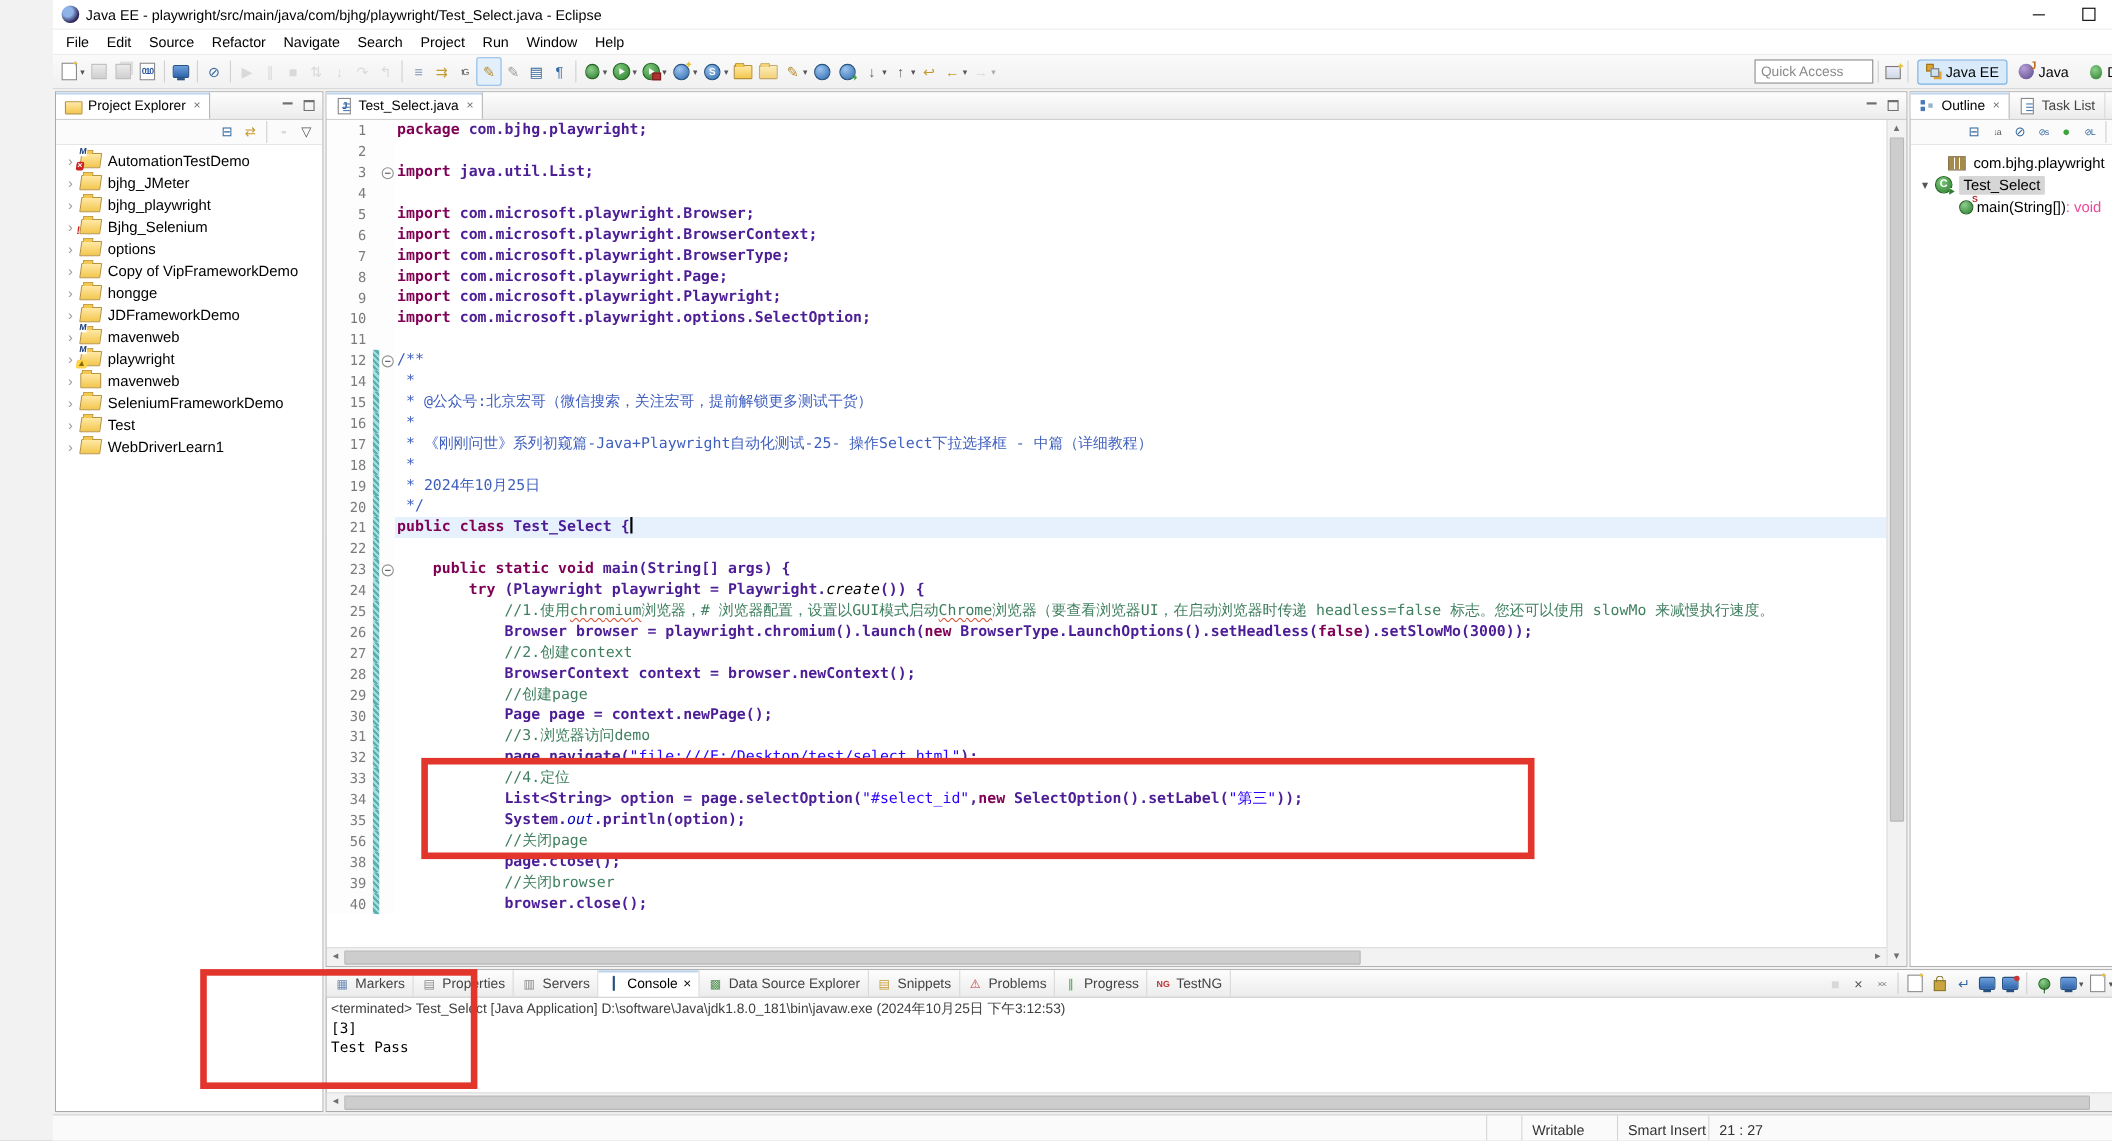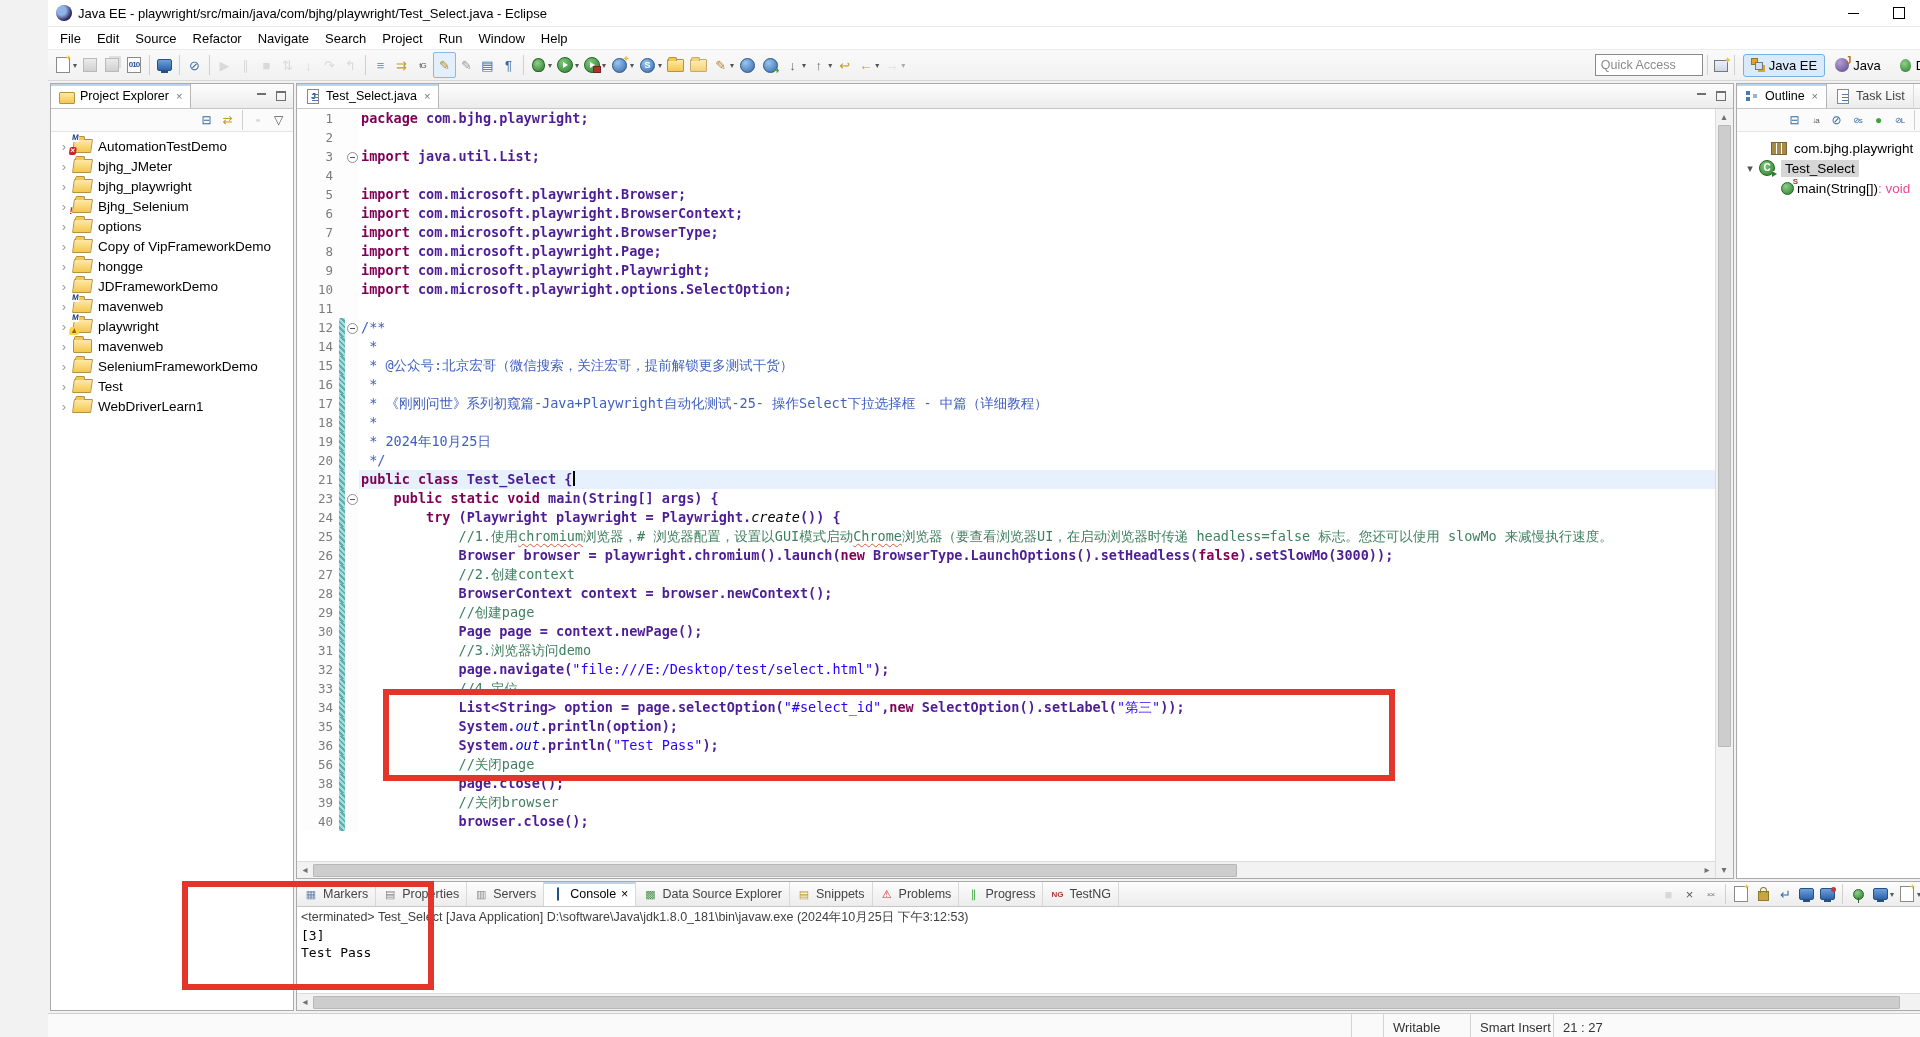--- a/index.html
+++ b/index.html
@@ -617,20 +617,26 @@
                     <span class="lfold"></span>
                     <span class="lcode"><span class="t-d"> */</span></span>
                   </div>
                   <div class="eline hl">
                     <span class="lnum">21</span>
                     <span class="ldiff on"></span>
                     <span class="lfold"></span>
                     <span class="lcode"><span class="t-k">public</span><span class="t-p"> </span><span class="t-k">class</span><span class="t-p"> Test_Select {</span><span class="caret"></span></span>
                   </div>
                   <div class="eline">
+                    <span class="lnum">22</span>
+                    <span class="ldiff on"></span>
+                    <span class="lfold"></span>
+                    <span class="lcode"></span>
+                  </div>
+                  <div class="eline">
                     <span class="lnum">23</span>
                     <span class="ldiff on"></span>
                     <span class="lfold">
                       <span class="foldm"></span>
                     </span>
                     <span class="lcode"><span class="t-p">    </span><span class="t-k">public</span><span class="t-p"> </span><span class="t-k">static</span><span class="t-p"> </span><span class="t-k">void</span><span class="t-p"> main(String[] args) {</span></span>
                   </div>
                   <div class="eline">
                     <span class="lnum">24</span>
                     <span class="ldiff on"></span>
@@ -695,26 +701,20 @@
                     <span class="lnum">34</span>
                     <span class="ldiff on"></span>
                     <span class="lfold"></span>
                     <span class="lcode"><span class="t-p">            List&lt;String&gt; option = page.selectOption(</span><span class="t-s">"#select_id"</span><span class="t-p">,</span><span class="t-k">new</span><span class="t-p"> SelectOption().setLabel(</span><span class="t-s">"第三"</span><span class="t-p">));</span></span>
                   </div>
                   <div class="eline">
                     <span class="lnum">35</span>
                     <span class="ldiff on"></span>
                     <span class="lfold"></span>
                     <span class="lcode"><span class="t-p">            System.</span><span class="t-f">out</span><span class="t-p">.println(option);</span></span>
-                  </div>
-                  <div class="eline">
-                    <span class="lnum">36</span>
-                    <span class="ldiff on"></span>
-                    <span class="lfold"></span>
-                    <span class="lcode"><span class="t-p">            System.</span><span class="t-f">out</span><span class="t-p">.println(</span><span class="t-s">"Test Pass"</span><span class="t-p">);</span></span>
                   </div>
                   <div class="eline">
                     <span class="lnum">56</span>
                     <span class="ldiff on"></span>
                     <span class="lfold"></span>
                     <span class="lcode"><span class="t-p">            </span><span class="t-c">//关闭page</span></span>
                   </div>
                   <div class="eline">
                     <span class="lnum">38</span>
                     <span class="ldiff on"></span>

